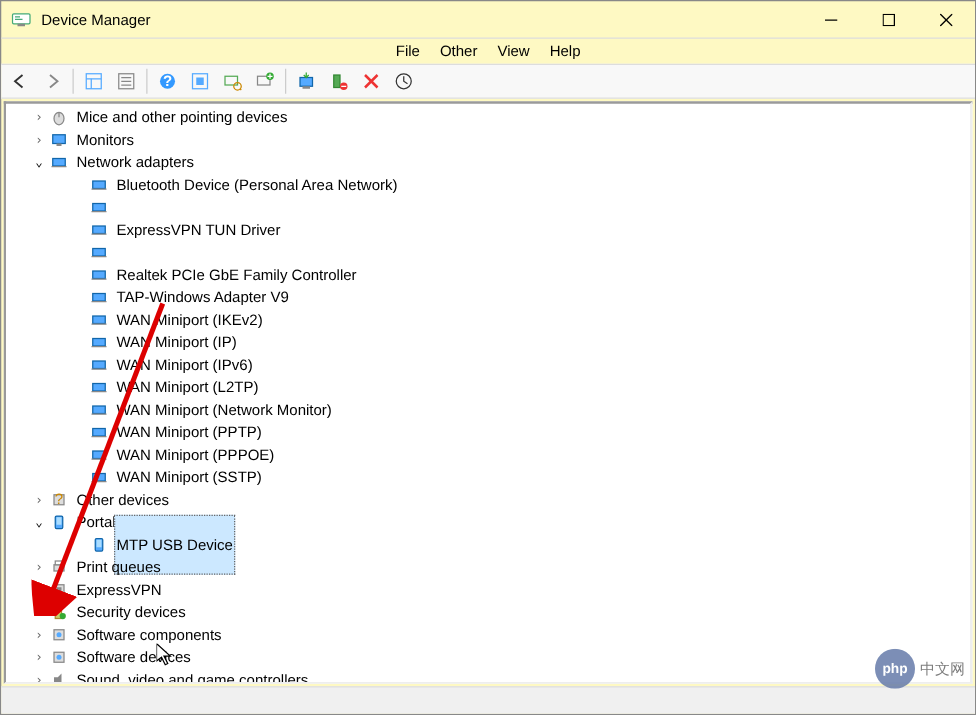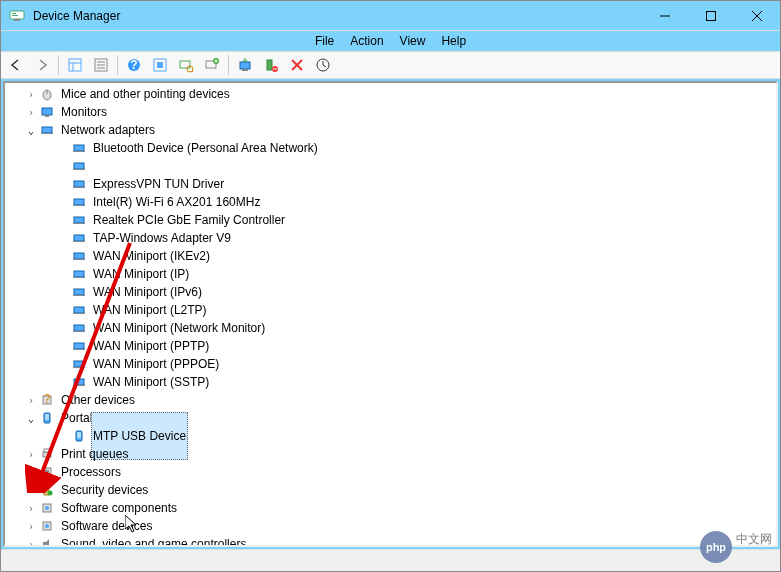--- a/index.html
+++ b/index.html
@@ -1,37 +1,37 @@
 <!DOCTYPE html>
 <html><head>
 <meta charset="utf-8">
 <style>
 * { box-sizing: border-box; margin: 0; padding: 0; font-family: "Segoe UI", Tahoma, sans-serif; font-size: 12px; }
 body { background: #f0f0f0; width: 781px; height: 572px; overflow: hidden; position: relative; }
-.window { width: 781px; height: 572px; background: #7dd3fc; border: 1px solid #888; display: flex; flex-direction: column; position: relative; }
+.window { width: 781px; height: 572px; background: #fef9c3; border: 1px solid #888; display: flex; flex-direction: column; position: relative; }
 .titlebar { height: 30px; display: flex; align-items: center; border-bottom: 1px solid #ddd; }
 .titlebar-icon { width: 16px; height: 16px; margin: 0 8px; display: flex; align-items: center; justify-content: center; }
 .titlebar-text { flex: 1; font-size: 12px; }
 .titlebar-btns { display: flex; height: 100%; }
 .titlebar-btn { width: 46px; display: flex; align-items: center; justify-content: center; }
 .menubar { height: 20px; display: flex; align-items: center; padding: 0 4px; justify-content: center; }
 .menu-item { padding: 2px 8px; }
 .toolbar { height: 28px; border-top: 1px solid #ddd; border-bottom: 1px solid #ddd; display: flex; align-items: center; padding: 0 2px; gap: 0; background: #f8f8f8; }
 .tool-btn { width: 24px; height: 24px; display: flex; align-items: center; justify-content: center; border: 1px solid transparent; margin: 0 1px; }
 .tool-sep { width: 1px; height: 20px; background: #ccc; margin: 0 3px; }
 .tree-panel { flex: 1; border: 2px inset #eee; margin: 2px; padding: 2px; overflow-y: auto; background: #fff; position: relative; }
 .tree-row { display: flex; align-items: center; height: 18px; white-space: nowrap; }
 .expander { width: 16px; text-align: center; font-size: 10px; color: #666; cursor: pointer; font-family: monospace; }
 .expander.open { color: #000; }
 .child-indent { display: inline-block; width: 16px; }
 .node-icon { width: 16px; height: 16px; display: inline-flex; align-items: center; justify-content: center; margin-right: 4px; }
 .node-label { padding: 0 2px; }
 .node-label.selected { background: #cce8ff; border: 1px dotted #666; padding: 16px 1px; }
 .statusbar { height: 22px; border-top: 1px solid #ddd; background: #f0f0f0; }
-.watermark { position: absolute; right: 8px; bottom: 8px; opacity: 0.85; font-size: 14px; color: #666; display: flex; align-items: flex-start; gap: 4px; }
+.watermark { position: absolute; right: 8px; bottom: 20px; opacity: 0.85; font-size: 14px; color: #666; display: flex; align-items: center; gap: 4px; }
 .watermark .logo { background: #657baa; color: #fff; border-radius: 50%; width: 32px; height: 32px; display: flex; align-items: center; justify-content: center; font-weight: bold; font-size: 11px; }
 svg { display: block; }
 .arrow-overlay { position: absolute; left: 20px; top: 155px; pointer-events: none; }
 .cursor-overlay { position: absolute; left: 120px; top: 432px; pointer-events: none; }
 </style>
 </head>
 <body>
 
 <div class="window">
 
@@ -60,21 +60,21 @@
           <svg width="10" height="10">
             <line x1="0" y1="0" x2="10" y2="10" stroke="#000"></line>
             <line x1="10" y1="0" x2="0" y2="10" stroke="#000"></line>
           </svg>
         </div>
     </div>
   </div>
 
   <div class="menubar">
     <span class="menu-item">File</span>
-    <span class="menu-item">Action</span>
+    <span class="menu-item">Other</span>
     <span class="menu-item">View</span>
     <span class="menu-item">Help</span>
   </div>
 
   <div class="toolbar">
     <div class="tool-btn">
         <svg width="16" height="16">
           <path d="M10 3 L4 8 L10 13" fill="none" stroke="#333" stroke-width="1.5"></path>
         </svg>
       </div>
@@ -233,21 +233,20 @@
     <span class="child-indent"></span>
           <span class="child-indent"></span>
           <span class="child-indent"></span>
           <span class="expander"></span>
     <span class="node-icon">
             <svg width="14" height="14">
               <rect x="2" y="4" width="10" height="6" fill="#5af" stroke="#16a"></rect>
               <rect x="1" y="10" width="12" height="1" fill="#888"></rect>
             </svg>
           </span>
-    <span class="node-label">Intel(R) Wi-Fi 6 AX201 160MHz</span>
   </div>
         <div class="tree-row">
     <span class="child-indent"></span>
           <span class="child-indent"></span>
           <span class="child-indent"></span>
           <span class="expander"></span>
     <span class="node-icon">
             <svg width="14" height="14">
               <rect x="2" y="4" width="10" height="6" fill="#5af" stroke="#16a"></rect>
               <rect x="1" y="10" width="12" height="1" fill="#888"></rect>
@@ -420,21 +419,21 @@
   </div>
         <div class="tree-row">
     <span class="child-indent"></span>
           <span class="expander">›</span>
     <span class="node-icon">
             <svg width="14" height="14">
               <rect x="3" y="3" width="8" height="8" fill="#ddd" stroke="#888"></rect>
               <rect x="5" y="5" width="4" height="4" fill="#888"></rect>
             </svg>
           </span>
-    <span class="node-label">Processors</span>
+    <span class="node-label">ExpressVPN</span>
   </div>
         <div class="tree-row">
     <span class="child-indent"></span>
           <span class="expander">›</span>
     <span class="node-icon">
             <svg width="14" height="14">
               <rect x="4" y="3" width="5" height="9" fill="#cc6" stroke="#a83"></rect>
               <circle cx="10" cy="10" r="2.5" fill="#3a3"></circle>
             </svg>
           </span>

